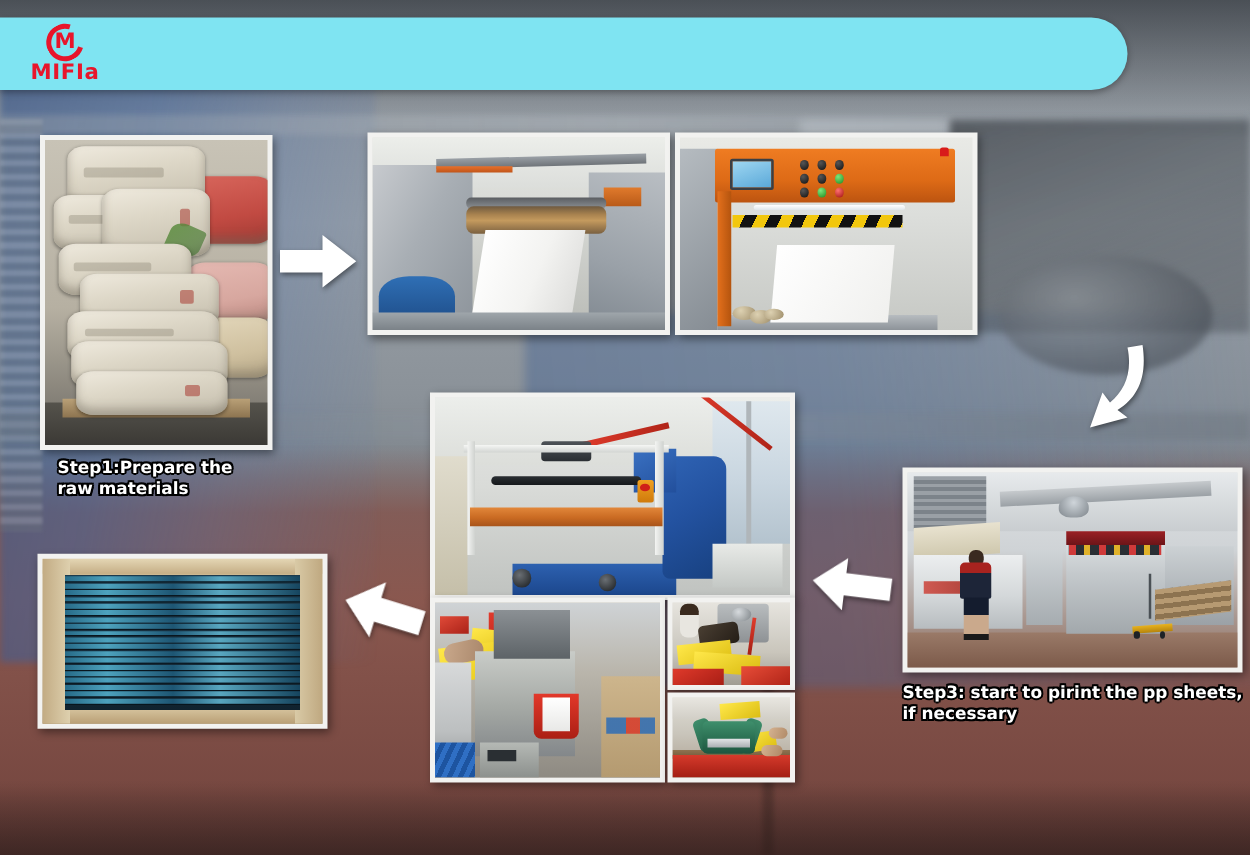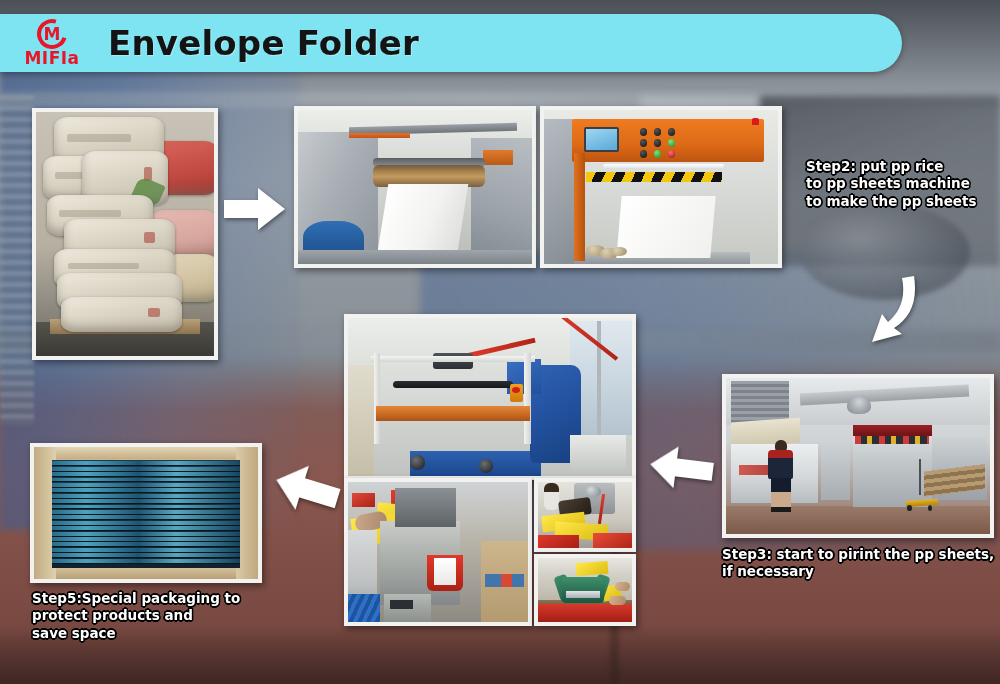--- a/index.html
+++ b/index.html
@@ -522,21 +522,20 @@
 
   <div class="header">
     <div class="logo">
       <div class="logo-mark">
         <span class="ring"></span>
         <span class="m">M</span>
       </div>
       <div class="logo-text">MIFIa</div>
     </div>
     <div class="header-titles">
-      <div class="title-big">Envelope Folder</div>
     </div>
   </div>
 
   <div class="frame" style="left:32px; top:108px; width:186px; height:252px;">
     <div class="photo ph-sacks">
       <div class="sack-floor"></div>
       <div class="pallet"></div>
       <div class="sack red" style="left:62%; top:12%; width:40%; height:22%;"></div>
       <div class="sack pink" style="left:64%; top:40%; width:38%; height:20%;"></div>
       <div class="sack tan" style="left:66%; top:58%; width:36%; height:20%;"></div>
@@ -558,20 +557,22 @@
         </div>
       <div class="sack" style="left:10%; top:56%; width:68%; height:16%;">
           <i class="lbl"></i>
         </div>
       <div class="sack" style="left:12%; top:66%; width:70%; height:15%;"></div>
       <div class="sack" style="left:14%; top:76%; width:68%; height:14%;">
           <i class="mark"></i>
         </div>
     </div>
   </div>
+  <div class="caption" style="left:46px; top:366px; width:210px;">Step1:Prepare the
+raw materials</div>
 
   <div class="frame" style="left:294px; top:106px; width:242px; height:162px;">
     <div class="photo ph-extruder">
       <div class="ex-ceiling"></div>
       <div class="ex-leftmachine"></div>
       <div class="ex-rightmachine"></div>
       <div class="ex-beam"></div>
       <div class="ex-orangebeam"></div>
       <div class="ex-orangebox"></div>
       <div class="ex-roller2"></div>
@@ -603,23 +604,20 @@
       <div class="cu-sheet"></div>
       <div class="cu-rolls">
         <i class="cu-roll" style="left:0;   top:26%; width:48%; height:58%;"></i>
         <i class="cu-roll" style="left:34%; top:44%; width:44%; height:52%;"></i>
         <i class="cu-roll" style="left:62%; top:36%; width:40%; height:48%;"></i>
       </div>
       <div class="cu-orangepost"></div>
     </div>
   </div>
 
-  <div class="caption" style="left:806px; top:158px; width:190px;">Step2: put pp rice
-to pp sheets machine
-to make the pp sheets</div>
 
   <div class="frame" style="left:722px; top:374px; width:272px; height:164px;">
     <div class="photo ph-print">
       <div class="pr-ceiling"></div>
       <div class="pr-shutter"></div>
       <div class="pr-duct"></div>
       <div class="pr-lamp"></div>
       <div class="pr-floor"></div>
       <div class="pr-press"></div>
       <div class="pr-press-top"></div>
@@ -748,23 +746,20 @@
         <div class="cb-stripe" style="top:61%;"></div>
         <div class="cb-stripe" style="top:66%;"></div>
         <div class="cb-stripe" style="top:71%;"></div>
         <div class="cb-stripe" style="top:76%;"></div>
         <div class="cb-stripe" style="top:81%;"></div>
         <div class="cb-stripe" style="top:86%;"></div>
         <div class="cb-stripe" style="top:91%;"></div>
       </div>
     </div>
   </div>
-  <div class="caption" style="left:32px; top:590px; width:250px;">Step5:Special packaging to
-protect products and
-save space</div>
 
   <div class="arrow" style="left:224px; top:186px;">
     <svg width="62" height="46" viewBox="0 0 62 46">
       <polygon points="0,14 34,14 34,2 61,23 34,44 34,32 0,32" fill="#ffffff"></polygon>
     </svg>
   </div>
 
   <div class="arrow" style="left:856px; top:272px;">
     <svg width="70" height="76" viewBox="0 0 70 76">
       <path d="M58 4 C62 30 54 46 38 56 L46 62 L16 70 L26 42 L32 50 C44 40 50 26 46 6 Z" fill="#ffffff"></path>

